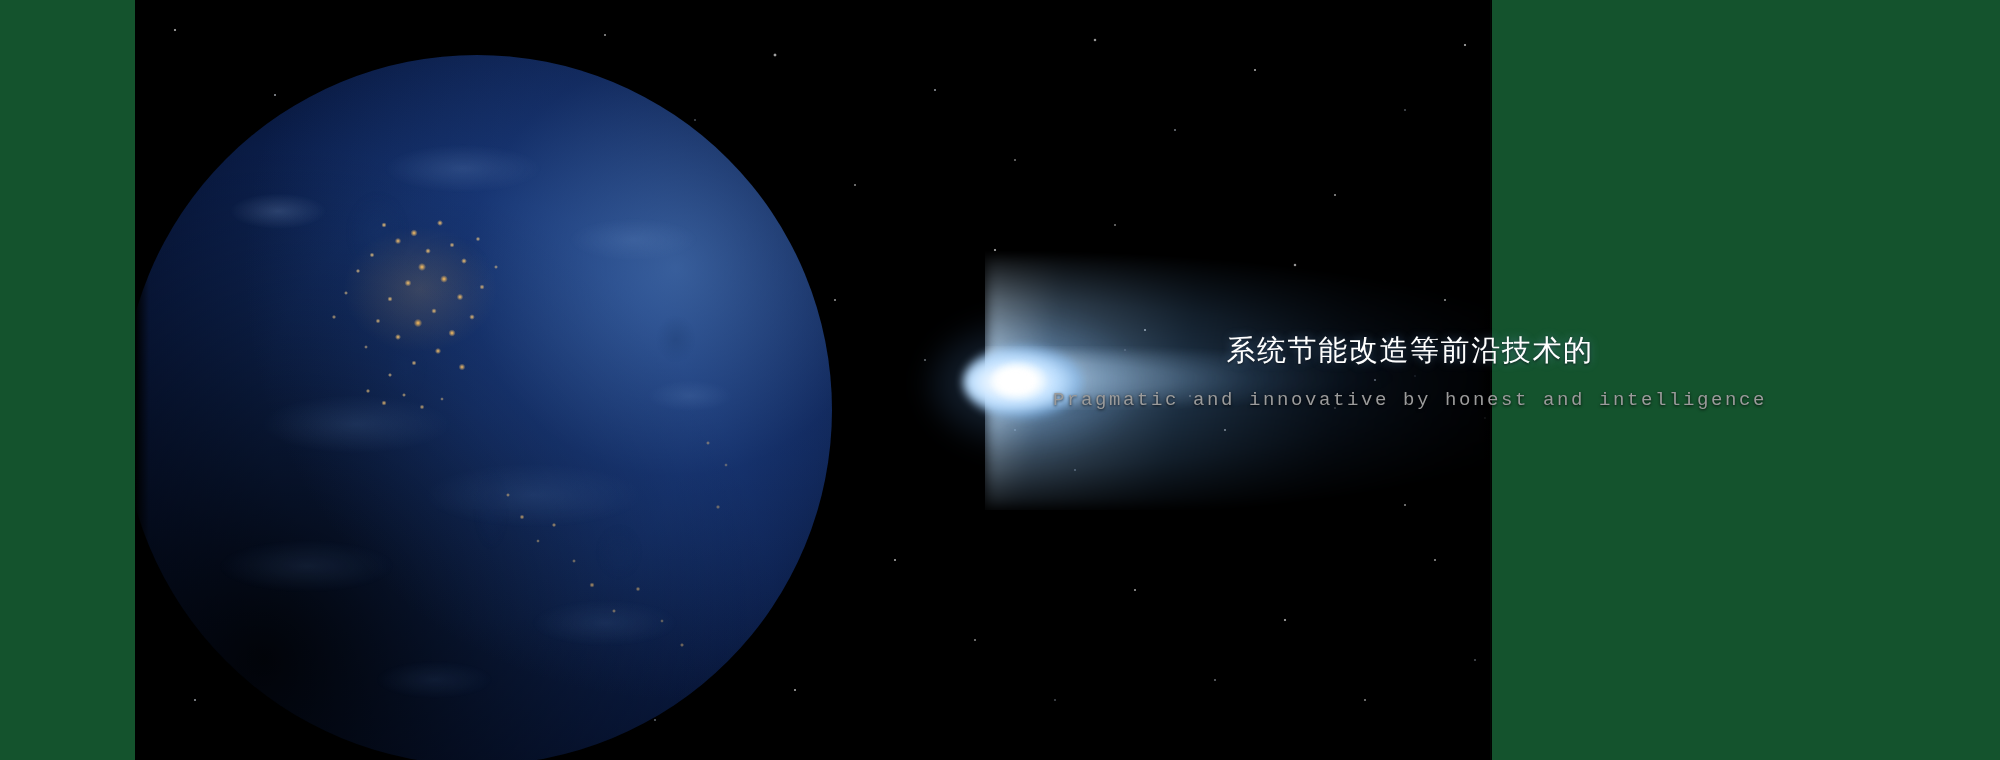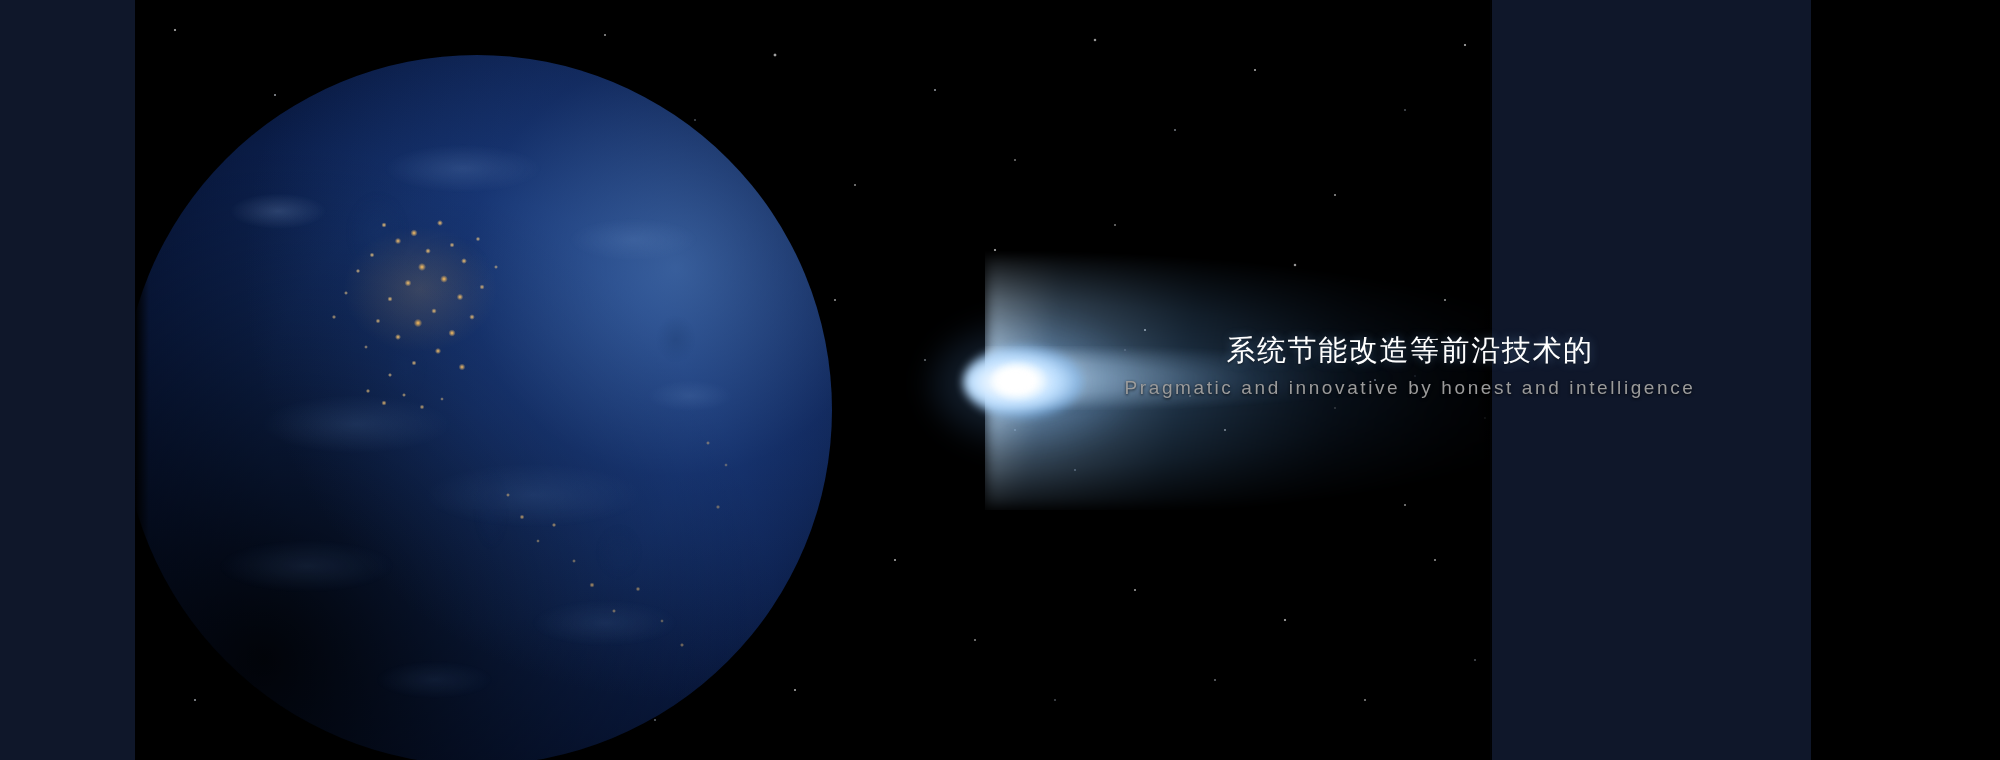--- a/index.html
+++ b/index.html
@@ -1,19 +1,19 @@
 <!DOCTYPE html>
 <html><head>
 <meta charset="utf-8">
 <style>
   html,body{margin:0;padding:0;background:#000;}
   body{width:2000px;height:760px;overflow:hidden;
        font-family:"Liberation Sans",sans-serif;}
 
-  #stage{position:relative;width:1811px;height:760px;background:#0f172a;overflow:hidden;}
+  #stage{position:relative;width:2000px;height:760px;background:#14532d;overflow:hidden;}
 
   
   #photo{position:absolute;left:135px;top:0;width:1355px;height:760px;
          background:#000;overflow:hidden;}
 
   
   .stars{position:absolute;inset:0;}
   .stars-a{
     background-image:
       radial-gradient(1.6px 1.6px at 40px 30px,#fff,transparent),
@@ -236,23 +236,23 @@
       radial-gradient(1.0px 1.0px at 400px 66px,rgba(190,218,248,.6),transparent),
       radial-gradient(1.3px 1.3px at 470px 108px,rgba(235,246,255,.6),transparent),
       radial-gradient(1.0px 1.0px at 530px 76px,rgba(180,210,244,.5),transparent);}
 
   
   #copy{position:absolute;left:820px;top:330px;width:1180px;text-align:center;}
   #copy .cn{font-size:29px;line-height:41px;color:#ffffff;letter-spacing:1.6px;
      font-family:"Liberation Sans","DejaVu Sans",sans-serif;font-weight:400;
      text-shadow:0 0 10px rgba(120,175,235,.45),0 1px 3px rgba(0,0,0,.75);}
   #copy .cn-line{display:block;white-space:nowrap;}
-  #copy .en{margin-top:4px;font-size:19px;line-height:26px;color:#9b9b9b;
+  #copy .en{margin-top:16px;font-size:19px;line-height:26px;color:#9b9b9b;
      letter-spacing:2.6px;white-space:nowrap;
-     font-family:Liberation Sans, sans-serif;
+     font-family:Liberation Mono, monospace;
      text-shadow:0 1px 3px rgba(0,0,0,.8);}
 
   
   .seam-l{position:absolute;left:135px;top:0;width:14px;height:760px;
     background:linear-gradient(90deg,#000,rgba(0,0,0,0));pointer-events:none;}
   .seam-r{position:absolute;left:1476px;top:0;width:16px;height:760px;
     background:linear-gradient(270deg,#000,rgba(0,0,0,0));pointer-events:none;}
 </style>
 </head>
 <body>

